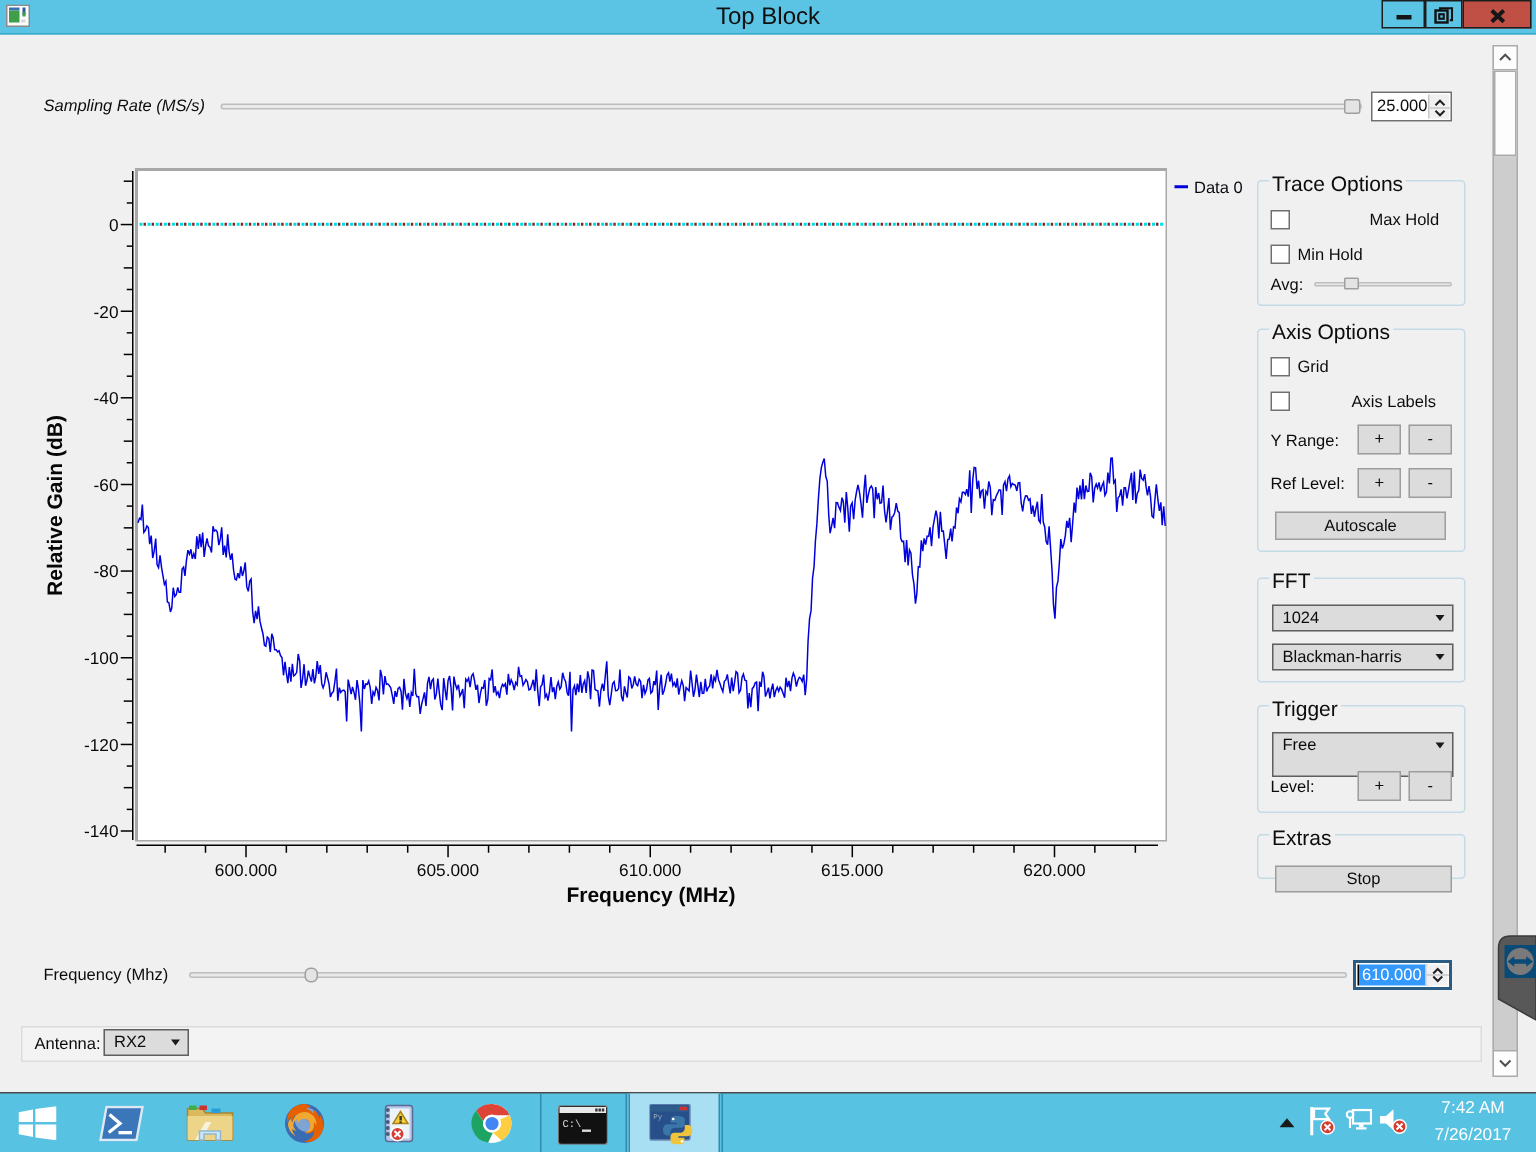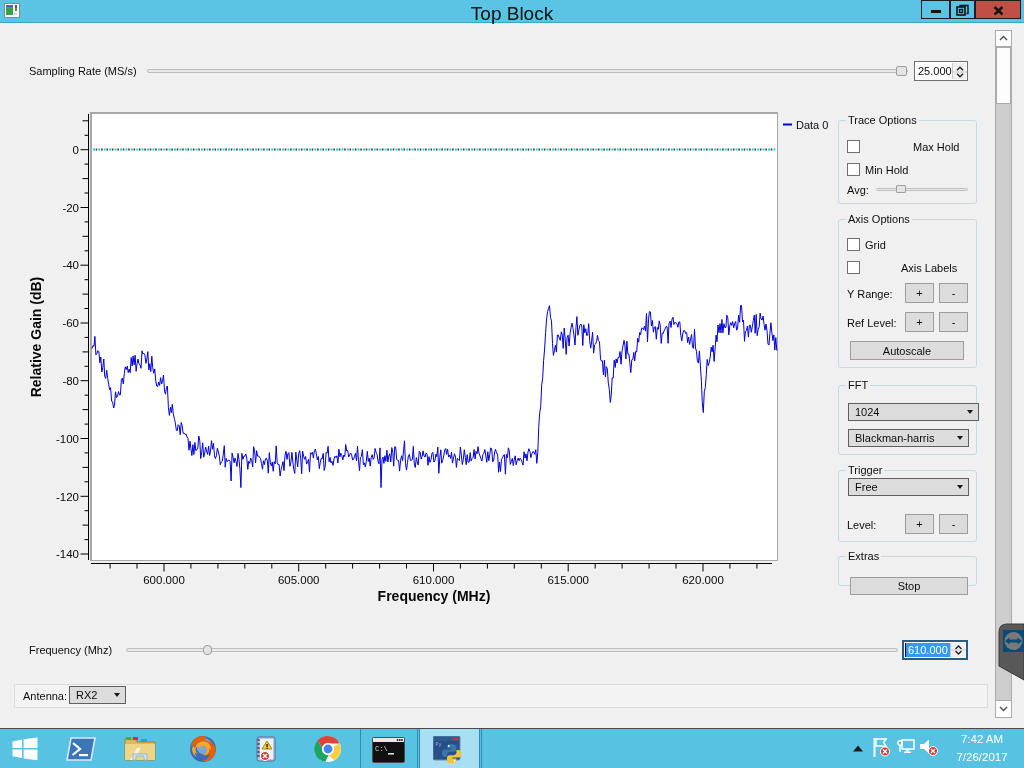--- a/index.html
+++ b/index.html
@@ -1,23 +1,23 @@
 <!DOCTYPE html>
 <html><head><meta charset="utf-8"><style>
 *{margin:0;padding:0;box-sizing:border-box;}
 html,body{width:1024px;height:768px;overflow:hidden;background:#f0f0f0;font-family:"Liberation Sans",sans-serif;}
 .abs{position:absolute;}
 #titlebar{position:absolute;left:0;top:0;width:1024px;height:23px;background:#5bc4e4;border-bottom:1px solid #39a7c9;}
-#title{position:absolute;left:0;top:3px;width:1024px;text-align:center;font-size:19px;color:#101010;}
+#title{position:absolute;left:0;top:3px;width:1024px;text-align:center;font-size:16px;color:#101010;}
 .tbtn{position:absolute;top:0;height:19px;border:1px solid #1d1d1d;font-weight:bold;text-align:center;color:#111;}
 #btnmin{left:921px;width:29px;background:#5bc4e4;}
 #btnmax{left:950px;width:25px;background:#5bc4e4;}
 #btncls{left:975px;width:46px;background:#c05046;}
 .grp{position:absolute;border:1px solid #c3dbe5;border-radius:3px;}
-.grplbl{position:absolute;top:-7px;left:7px;background:#f0f0f0;padding:0 2px;font-size:11px;color:#0c0c0c;white-space:nowrap;}
+.grplbl{position:absolute;top:-7px;left:7px;background:#f0f0f0;padding:0 2px;font-size:14px;color:#0c0c0c;white-space:nowrap;}
 .cb{position:absolute;width:13px;height:13px;background:#fff;border:1px solid #707070;}
 .lbl{position:absolute;font-size:11px;color:#0c0c0c;white-space:nowrap;}
 .btn{position:absolute;background:#dcdcdc;border:1px solid #9d9d9d;font-size:11px;color:#0c0c0c;text-align:center;}
 .combo{position:absolute;background:#dcdcdc;border:1px solid #5f5f5f;font-size:11px;color:#0c0c0c;}
 .combo .ctext{position:absolute;left:6px;top:2px;}
 .combo .carr{position:absolute;right:5px;top:6px;width:0;height:0;border-left:3.5px solid transparent;border-right:3.5px solid transparent;border-top:4px solid #1a1a1a;}
 .sltrack{position:absolute;height:4px;background:#e9e9e9;border:1px solid #bdbdbd;border-radius:2px;}
 .slhandle{position:absolute;background:#e4e4e4;border:1px solid #9f9f9f;border-radius:2px;}
 .spin{position:absolute;background:#fff;}
 .spinbtns{position:absolute;right:1px;top:1px;bottom:1px;width:14px;background:#f0f0f0;border-left:1px solid #c8c8c8;}
@@ -40,21 +40,21 @@
     </svg></div>
 <div class="tbtn" id="btnmax"><svg width="13" height="13" style="margin-top:3px">
       <rect x="1" y="3" width="8" height="8" fill="none" stroke="#111" stroke-width="1.6"></rect>
       <rect x="3.5" y="5.5" width="3" height="3" fill="none" stroke="#111" stroke-width="1.4"></rect>
       <path d="M4 3 v-1.5 h8 v8 h-1.5" fill="none" stroke="#111" stroke-width="1.4"></path>
     </svg></div>
 <div class="tbtn" id="btncls"><svg width="13" height="13" style="margin-top:3px">
       <path d="M2.5 3 L10.5 10.5 M10.5 3 L2.5 10.5" stroke="#161616" stroke-width="2.6"></path>
     </svg></div>
 
-<div class="lbl" style="left:29px;top:65px;">Sampling Rate (MS/s)</div>
+<div class="lbl" style="left:29px;top:65px;font-style:italic;">Sampling Rate (MS/s)</div>
 <div class="sltrack" style="left:147px;top:69px;width:761px;"></div>
 <div class="slhandle" style="left:896px;top:66px;width:11px;height:10px;"></div>
 <div class="spin" style="left:914px;top:61px;width:54px;height:20px;border:1px solid #707070;">
   <div style="position:absolute;left:3px;top:3px;font-size:11px;color:#0c0c0c;">25.000</div>
   <div class="spinbtns"><svg width="14" height="18">
         <path d="M4 7.2 L7 4.2 L10 7.2" fill="none" stroke="#222" stroke-width="1.4"></path>
         <path d="M4 10.8 L7 13.8 L10 10.8" fill="none" stroke="#222" stroke-width="1.4"></path>
         <line x1="0" y1="9" x2="14" y2="9" stroke="#c8c8c8"></line>
       </svg></div>
 </div>
@@ -177,33 +177,33 @@
  <div class="btn" style="left:66px;top:63px;width:29px;height:20px;padding-top:3px;">+</div>
  <div class="btn" style="left:100px;top:63px;width:29px;height:20px;padding-top:3px;">-</div>
  <div class="lbl" style="left:8px;top:97px;">Ref Level:</div>
  <div class="btn" style="left:66px;top:92px;width:29px;height:20px;padding-top:3px;">+</div>
  <div class="btn" style="left:100px;top:92px;width:29px;height:20px;padding-top:3px;">-</div>
  <div class="btn" style="left:11px;top:121px;width:114px;height:19px;padding-top:3px;">Autoscale</div>
 </div>
 
 <div class="grp" style="left:838px;top:385px;width:139px;height:70px;">
  <div class="grplbl">FFT</div>
- <div class="combo" style="left:9px;top:17px;width:131px;height:18px;">
+ <div class="combo" style="left:9px;top:17px;width:121px;height:18px;">
       <div class="ctext">1024</div>
       <div class="carr"></div>
     </div>
  <div class="combo" style="left:9px;top:43px;width:121px;height:18px;">
       <div class="ctext">Blackman-harris</div>
       <div class="carr"></div>
     </div>
 </div>
 
 <div class="grp" style="left:838px;top:470px;width:139px;height:72px;">
  <div class="grplbl">Trigger</div>
- <div class="combo" style="left:9px;top:7px;width:121px;height:18px;">
+ <div class="combo" style="left:9px;top:17px;width:121px;height:30px;">
       <div class="ctext">Free</div>
       <div class="carr"></div>
     </div>
  <div class="lbl" style="left:8px;top:48px;">Level:</div>
  <div class="btn" style="left:66px;top:43px;width:29px;height:20px;padding-top:3px;">+</div>
  <div class="btn" style="left:100px;top:43px;width:29px;height:20px;padding-top:3px;">-</div>
 </div>
 
 <div class="grp" style="left:838px;top:556px;width:139px;height:30px;">
  <div class="grplbl">Extras</div>

